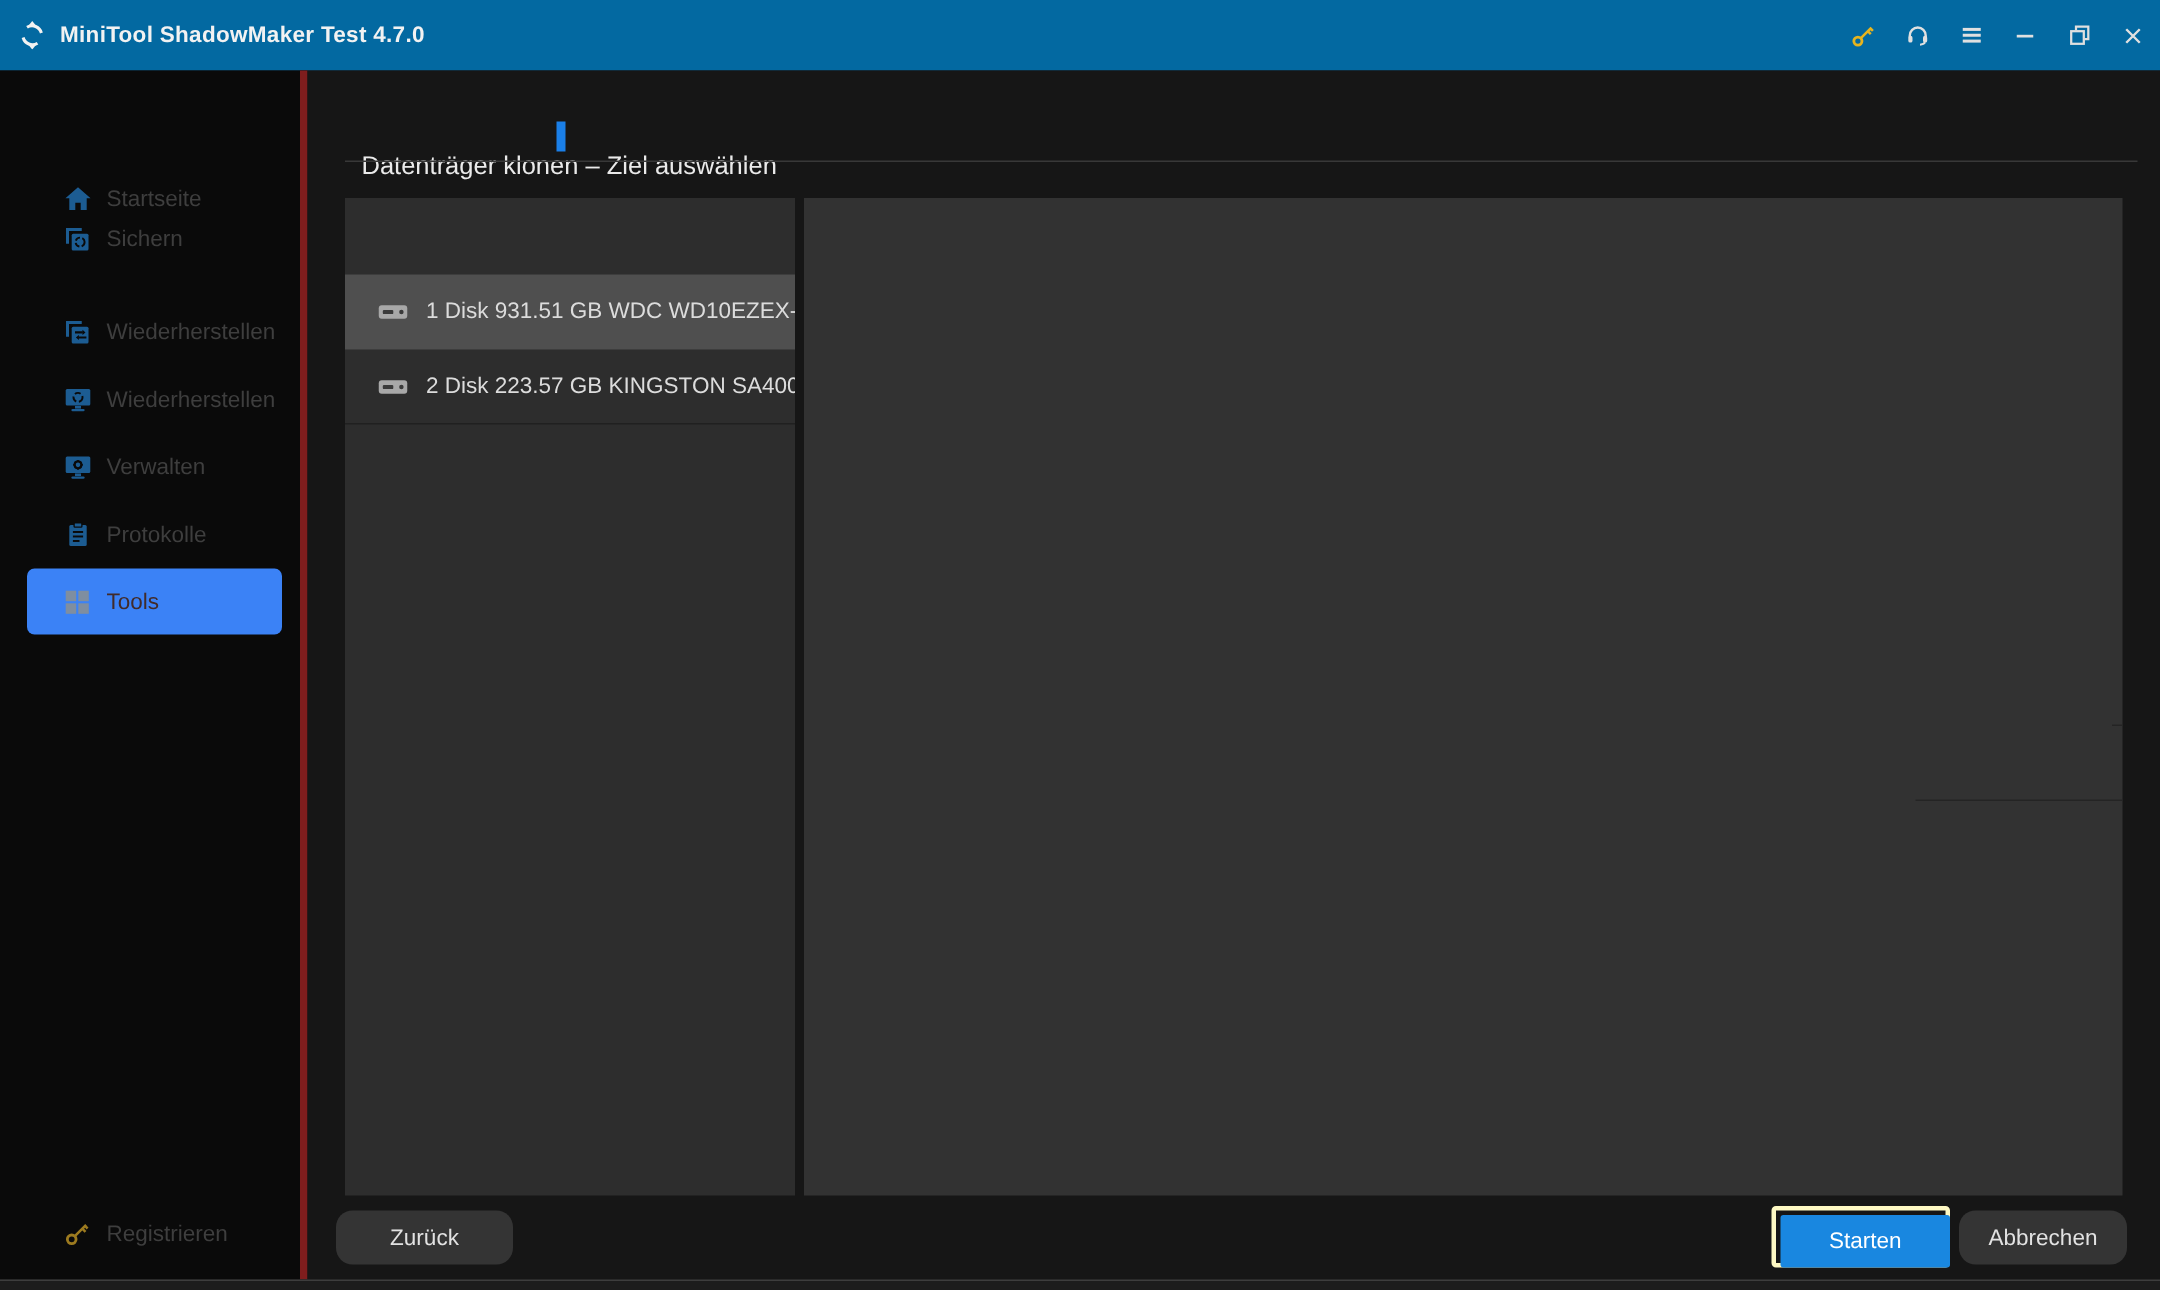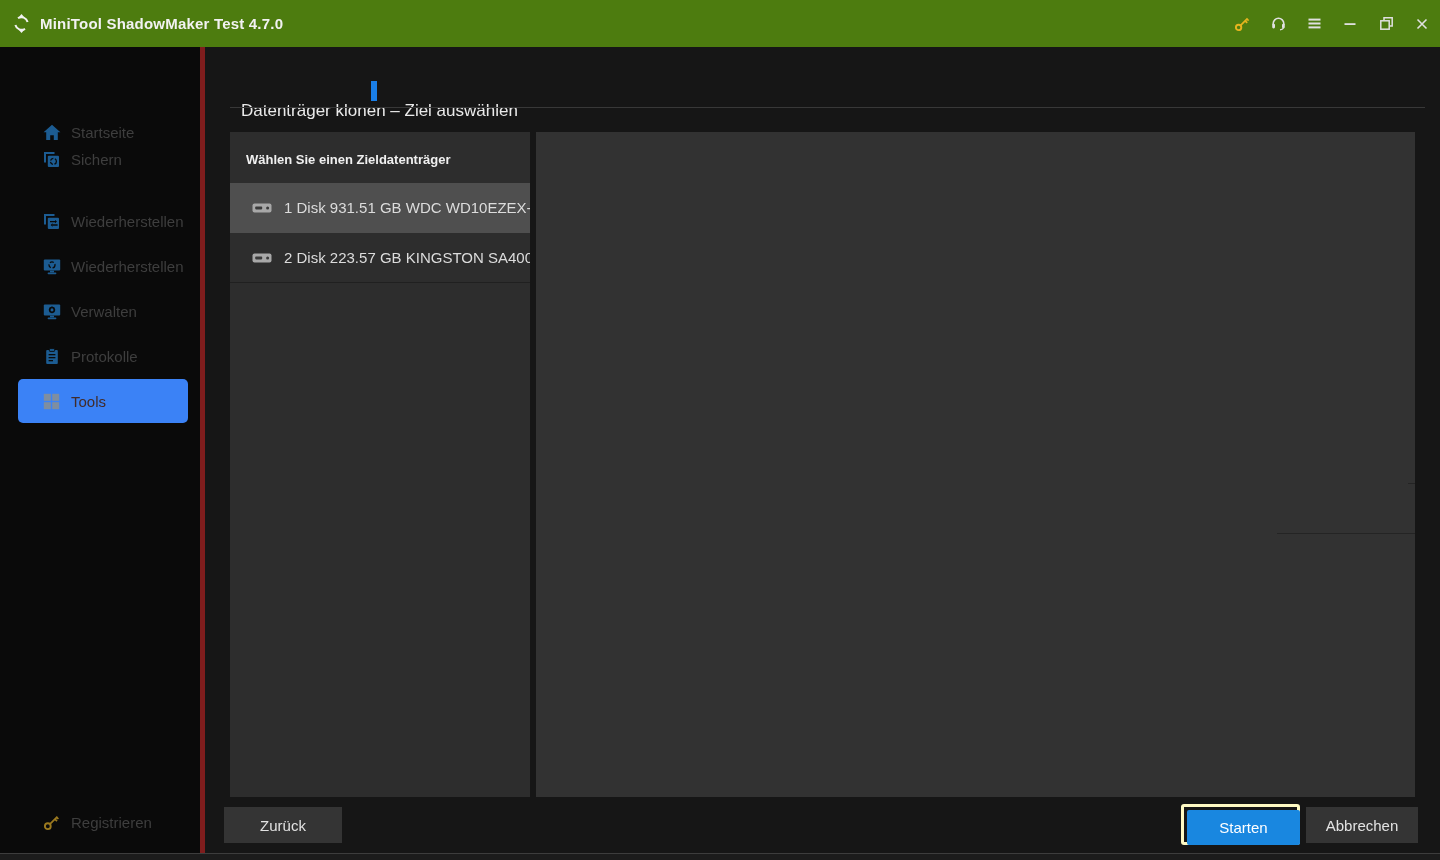--- a/index.html
+++ b/index.html
@@ -1,21 +1,21 @@
 <!DOCTYPE html>
 <html><head>
 <meta charset="utf-8">
 <style>
   * { margin:0; padding:0; box-sizing:border-box; }
   html,body { background:#000; }
   body { font-family:"Liberation Sans","DejaVu Sans",sans-serif; }
   .page { position:relative; width:1440px; height:860px; background:#161616; overflow:hidden; }
 
   
-  .titlebar { position:absolute; left:0; top:0; width:1440px; height:47px; background:#4d7c0f;
+  .titlebar { position:absolute; left:0; top:0; width:1440px; height:47px; background:#0369a1;
               display:flex; align-items:center; }
   .logo { display:inline-flex; margin-left:12px; }
   .tb-title { color:#f2f2f2; font-size:15px; font-weight:bold; margin-left:9px; letter-spacing:.2px; }
   .tb-icons { position:absolute; right:0; top:0; height:47px; display:flex; align-items:center; }
   .tbi { width:36px; height:47px; display:inline-flex; align-items:center; justify-content:center; cursor:pointer; }
 
   
   .sidebar { position:absolute; left:0; top:47px; width:205px; height:806px; background:#0a0a0a;
              border-right:5px solid #7f1d1d; }
   .side-item { position:absolute; left:18px; width:170px; height:44px; display:flex; align-items:center;
@@ -42,21 +42,21 @@
   .disk-row.selected { background:#4f4f4f; border-bottom-color:transparent; }
   .disk-row .disk-icon { display:inline-flex; flex:0 0 auto; }
   .disk-row .disk-label { margin-left:12px; color:#dcdcdc; font-size:15px; }
 
   
   .preview-panel { position:absolute; left:536px; top:132px; width:879px; height:665px; background:#323232; }
   .faint-line-a { position:absolute; left:872px; top:351px; width:7px; height:1px; background:#242424; }
   .faint-line-b { position:absolute; left:741px; top:401px; width:138px; height:1px; background:#242424; }
 
   
-  .btn { position:absolute; border:none; border-radius:0; font-family:inherit; font-size:15px;
+  .btn { position:absolute; border:none; border-radius:11px; font-family:inherit; font-size:15px;
          color:#e2e2e2; background:#343434; cursor:pointer; }
   .btn-back   { left:224px;  top:807px; width:118px; height:36px; }
   .btn-cancel { left:1306px; top:807px; width:112px; height:36px; }
   .btn-start  { position:absolute; left:3px; top:3px; width:113px; height:35px; border:none; border-radius:2px;
                 background:#1987e0; color:#fff; font-family:inherit; font-size:15px; cursor:pointer; }
   .annotation { position:absolute; left:1181px; top:804px; width:119px; height:41px;
                 border:3px solid #fef9c3; border-radius:3px; }
 
   .bottom-strip { position:absolute; left:0; top:853px; width:1440px; height:7px;
                   background:#1c1c1c; border-top:1px solid #3d3d3d; }
@@ -226,21 +226,20 @@
 
   <div class="main-bg"></div>
 
   <div class="page-header">
     <span class="accent-bar"></span>
     <span class="page-title">Datenträger klonen – Ziel auswählen</span>
   </div>
   <div class="header-rule"></div>
 
   <section class="disk-panel">
-    <div class="panel-header">Wählen Sie einen Zieldatenträger</div>
     <div class="disk-rows">
       <div class="disk-row selected">
         <span class="disk-icon">
           <svg width="20" height="10" viewBox="0 0 20 10">
             <rect x="0.5" y="0.5" width="19" height="9" rx="2" fill="#a8a8a8"></rect>
             <rect x="3.2" y="3.6" width="7" height="2.8" rx="0.8" fill="#3a3a3a"></rect>
             <circle cx="15.6" cy="5" r="1.5" fill="#3a3a3a"></circle>
           </svg>
         </span>
         <span class="disk-label">1 Disk 931.51 GB WDC WD10EZEX-08W</span>

